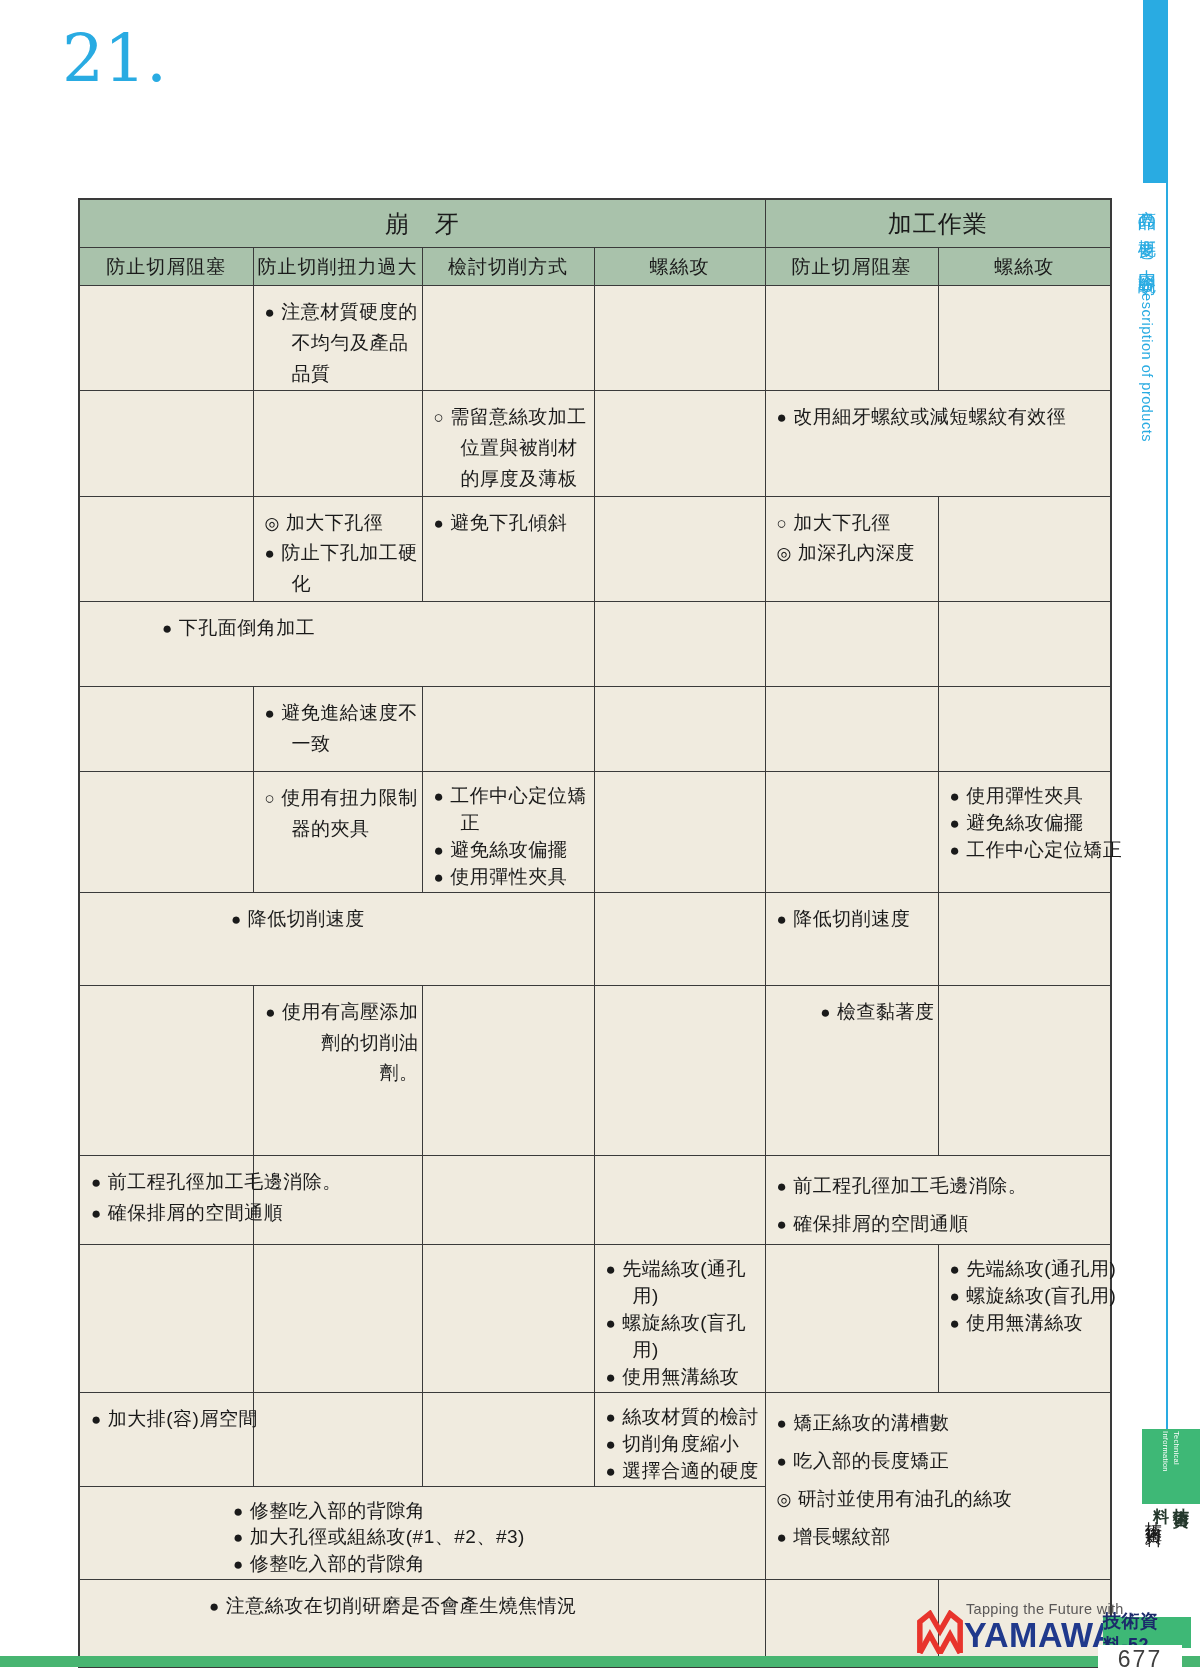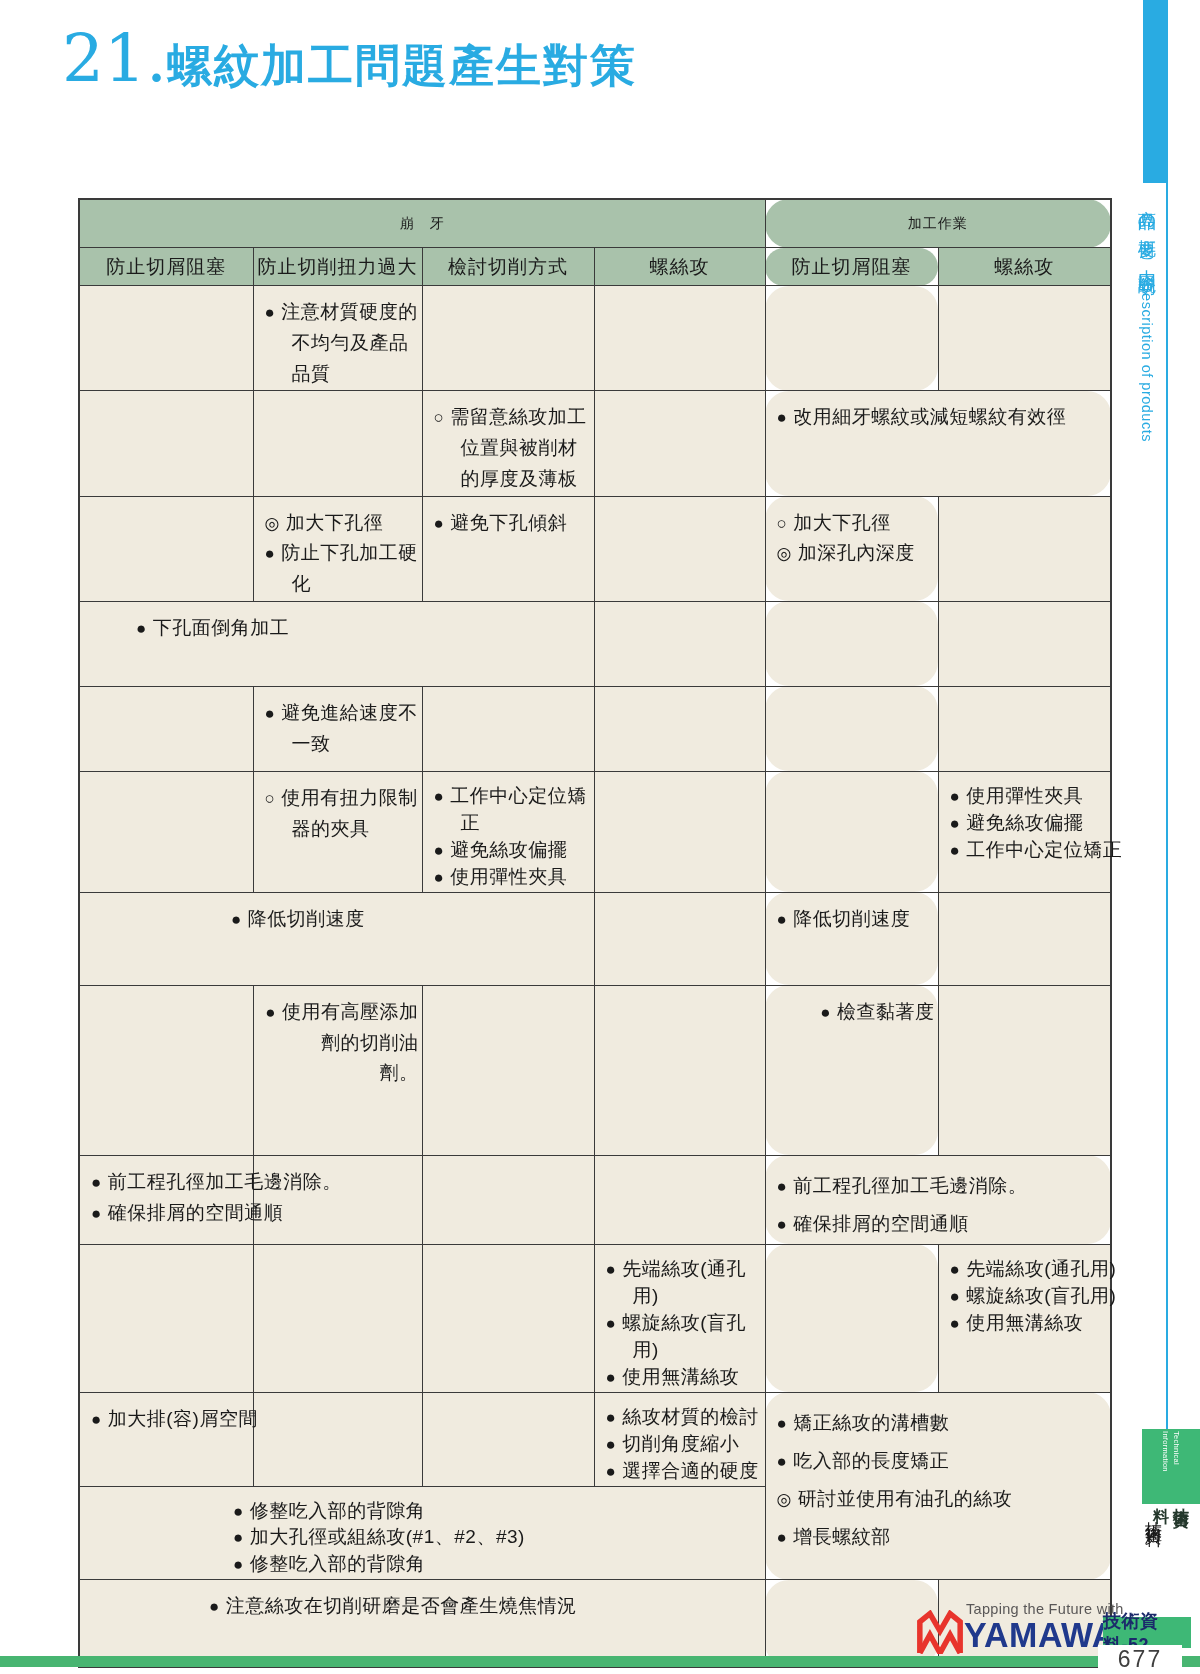--- a/index.html
+++ b/index.html
@@ -9,24 +9,24 @@
   
   .page-title{position:absolute;left:62px;top:26px;display:flex;align-items:baseline;color:#29abe2;}
   .title-num{font-family:"DejaVu Serif","Liberation Serif",serif;font-size:66px;font-weight:400;line-height:1;}
   .title-txt{font-family:"DejaVu Serif","Liberation Serif",serif;font-size:45px;font-weight:600;letter-spacing:2px;line-height:1;}
 
   
   table.main{position:absolute;left:78px;top:198px;width:1032px;border-collapse:collapse;table-layout:fixed;
              border:2.5px solid #3a3a3a;}
   table.main th,table.main td{border:1.6px solid #3a3a3a;}
   table.main th{background:#a9c2ab;font-weight:normal;font-size:19px;letter-spacing:1px;text-align:center;vertical-align:middle;}
-  tr.grp th{height:45px;font-size:14px;}
+  tr.grp th{height:45px;font-size:24px;}
   tr.cols th{height:35px;}
   table.main td{background:#f0ebdf;vertical-align:top;padding:10px 2px 0 10px;}
-  td.gdiv,th.gdiv{border-left-width:2.5px;border-radius:24px;}
+  td.gdiv,th.gdiv{border-left-width:2.5px;}
   ul.items{list-style:none;margin:1px;padding:0;}
   ul.items li{font-size:19px;line-height:1.62;padding-left:27px;text-indent:-27px;letter-spacing:0.5px;}
   ul.items li .mark{margin-right:6px;font-size:17px;}
   td.tight li{line-height:1.42;}
   td.loose li{line-height:2.0;}
   td.nowrap li{white-space:nowrap;}
   td.vcenter{vertical-align:middle;padding-top:0;}
   li.small{font-size:14px;line-height:2.2;}
 
   
@@ -53,21 +53,20 @@
   .ref-badge span{font-size:18px;font-weight:bold;color:#1b2a6b;letter-spacing:0.5px;}
   .footer-bar{position:absolute;left:0;top:1656px;width:1200px;height:11px;background:#48b571;}
   .page-num{position:absolute;left:1098px;top:1645px;width:84px;height:29px;background:#ffffff;
             display:flex;align-items:center;justify-content:center;font-size:23px;color:#3f3f3f;letter-spacing:2px;}
 </style>
 </head>
 <body>
 
 <div class="page-title">
   <span class="title-num">21.</span>
-  <span class="title-txt">螺紋加工問題產生對策</span>
 </div>
 
 <table class="main">
   <colgroup>
       <col style="width: 174px;">
       <col style="width: 169px;">
       <col style="width: 172px;">
       <col style="width: 171px;">
       <col style="width: 173px;">
       <col style="width: 173px;">
@@ -130,21 +129,21 @@
         <td></td>
         <td class="gdiv">
           <ul class="items">
             <li><span class="mark">○</span><span>加大下孔徑</span></li>
             <li><span class="mark">◎</span><span>加深孔內深度</span></li>
           </ul>
         </td>
         <td></td>
       </tr>
       <tr style="height: 85px;">
-        <td colspan="3" class="vcenter" style="padding-left: 55px;">
+        <td colspan="3" class="vcenter" style="padding-left: 81px;">
           <ul class="items">
             <li><span class="mark">●</span><span>下孔面倒角加工</span></li>
           </ul>
         </td>
         <td></td>
         <td class="gdiv"></td>
         <td></td>
       </tr>
       <tr style="height: 85px;">
         <td></td>

